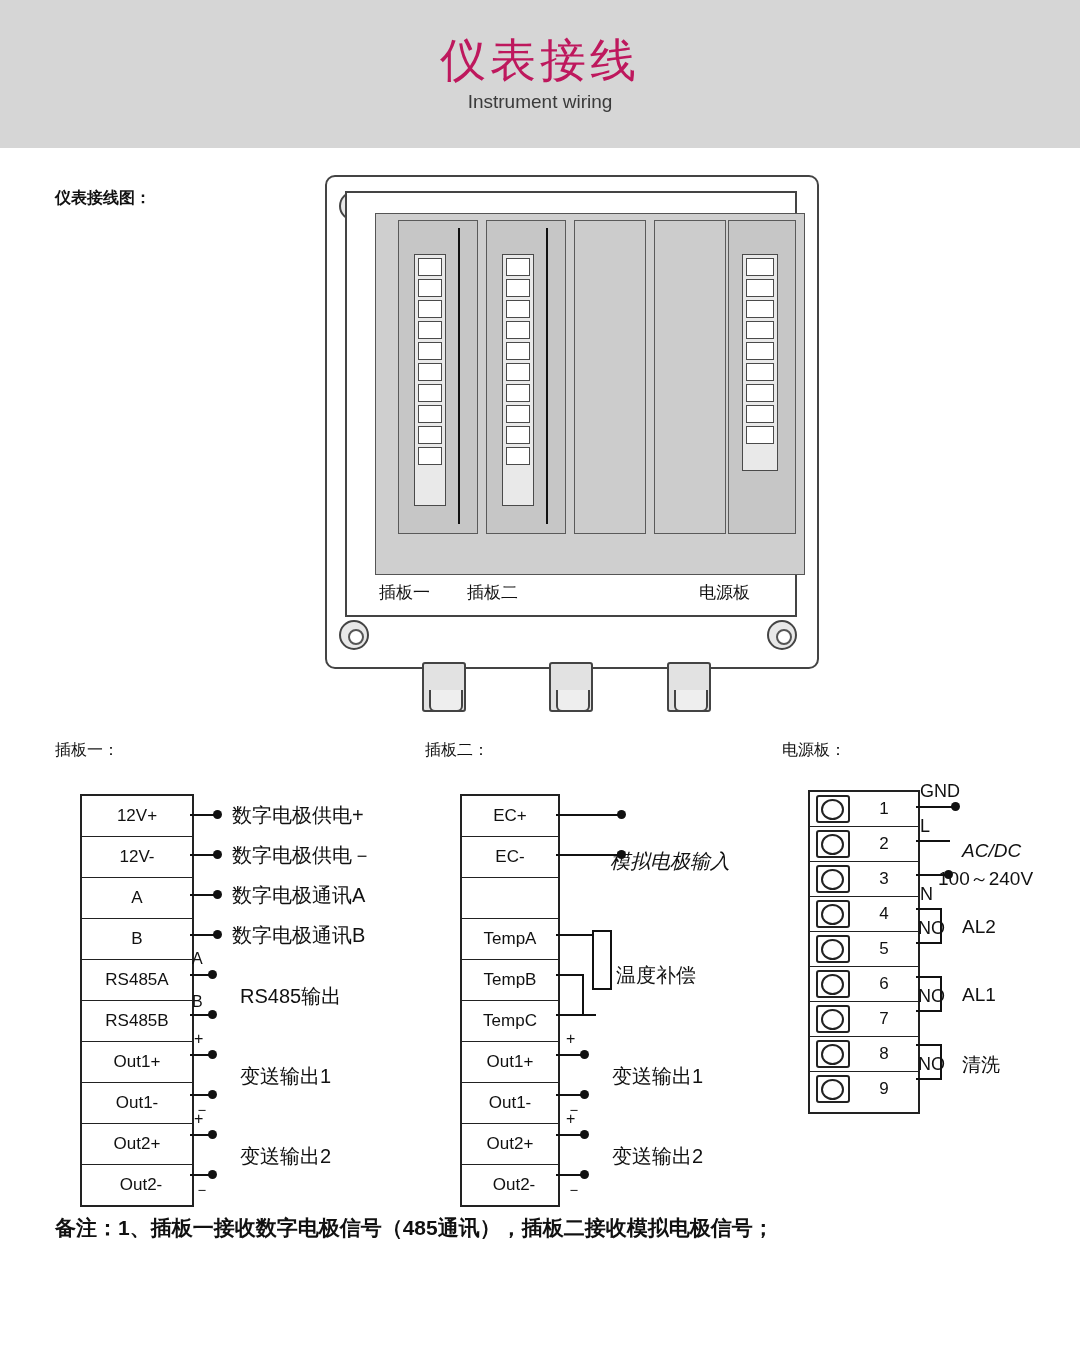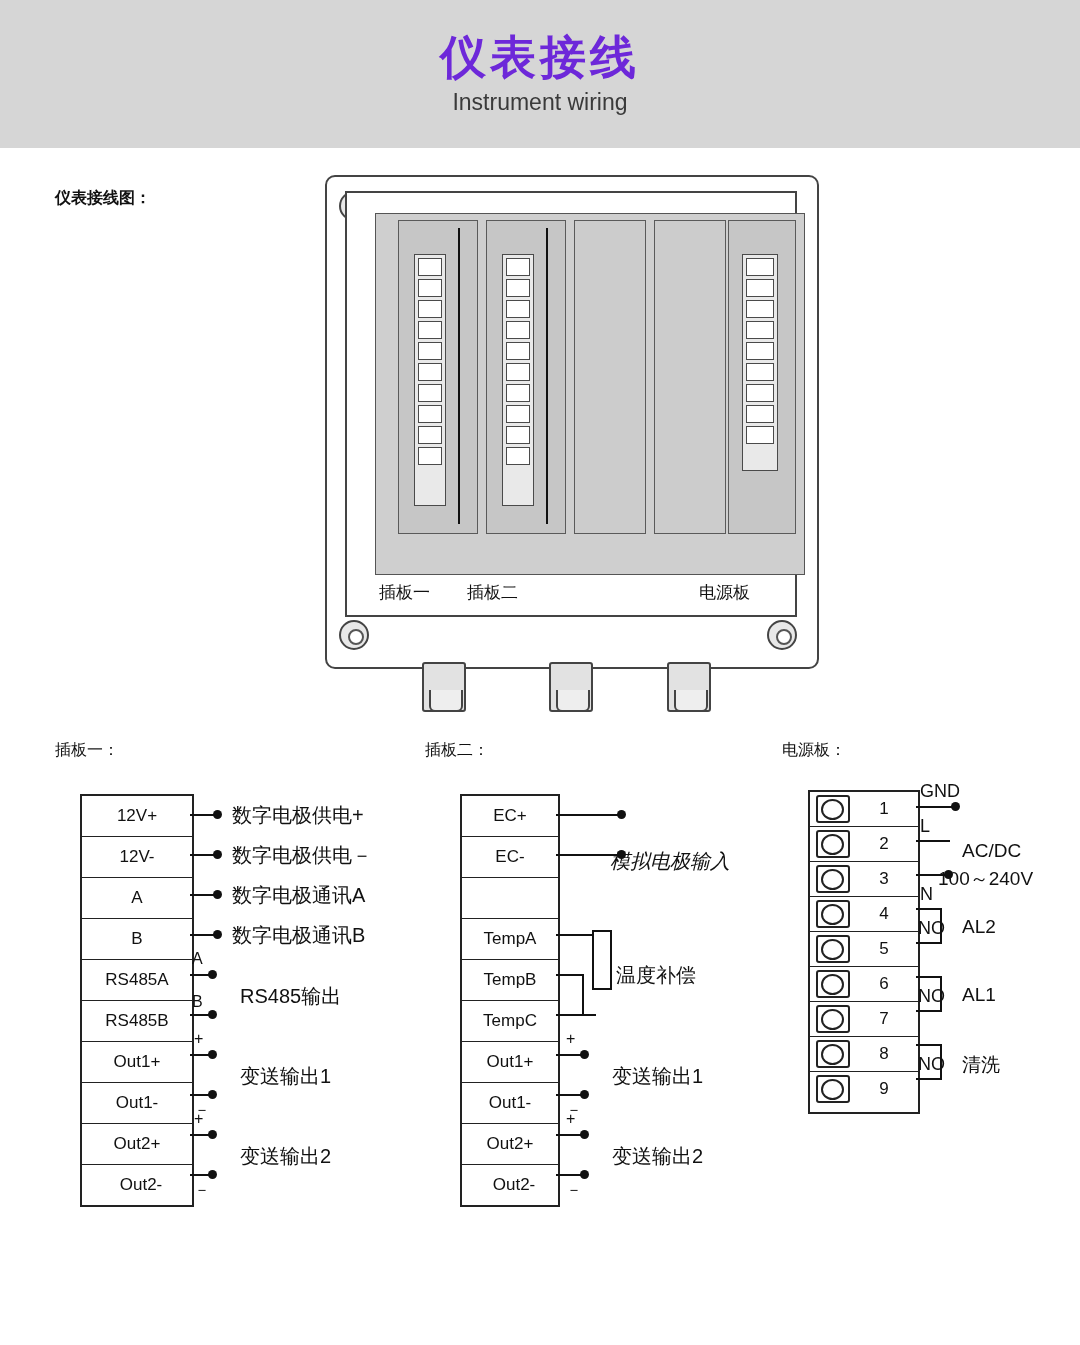--- a/index.html
+++ b/index.html
@@ -5,22 +5,22 @@
   html,body{margin:0;padding:0;}
   body{
     width:1080px;height:1345px;background:#ffffff;
     font-family:"Liberation Sans", sans-serif;
     color:#111;position:relative;overflow:hidden;
   }
   .header{
     width:1080px;height:148px;background:#d6d6d6;
     display:flex;flex-direction:column;align-items:center;justify-content:center;
   }
-  .header .cn{font-size:46px;font-weight:bold;letter-spacing:4px;color:#6d28d9;line-height:1.1;}
-  .header .en{font-size:23px;color:#3a3a3a;margin-top:6px;}
+  .header .cn{font-size:46px;font-weight:normal;letter-spacing:4px;color:#be185d;line-height:1.1;}
+  .header .en{font-size:19px;color:#3a3a3a;margin-top:6px;}
 
   .label-main{position:absolute;font-size:16px;font-weight:bold;color:#111;}
 
   
   .encl{
     position:absolute;left:325px;top:175px;width:490px;height:490px;
     border:2px solid #444;border-radius:10px;background:#fff;
   }
   .encl-inner{
     position:absolute;left:18px;top:14px;width:448px;height:422px;
@@ -307,21 +307,21 @@
 <div class="dot" style="left:951px;top:802px;"></div>
 <div class="ann sm" style="left:920px;top:781px;font-size:18px;">GND</div>
 
 <div class="ln" style="left:916px;top:840px;width:34px;"></div>
 <div class="ann sm" style="left:920px;top:816px;font-size:18px;">L</div>
 
 <div class="ln" style="left:916px;top:874px;width:34px;"></div>
 <div class="dot" style="left:944px;top:870px;"></div>
 <div class="ann sm" style="left:920px;top:884px;font-size:18px;">N</div>
 
-<div class="ann" style="left:962px;top:840px;font-size:19px;">AC/DC</div>
+<div class="ann" style="left:962px;top:840px;font-size:19px;font-style:italic;">AC/DC</div>
 <div class="ann" style="left:938px;top:866px;font-size:19px;">100～240V</div>
 
 <div class="ln" style="left:916px;top:908px;width:26px;"></div>
 <div class="ln" style="left:916px;top:942px;width:26px;"></div>
 <div class="lnv" style="left:940px;top:908px;height:34px;"></div>
 <div class="ann sm" style="left:918px;top:918px;font-size:18px;">NO</div>
 <div class="ann" style="left:962px;top:916px;font-size:19px;">AL2</div>
 
 <div class="ln" style="left:916px;top:976px;width:26px;"></div>
 <div class="ln" style="left:916px;top:1010px;width:26px;"></div>
@@ -329,13 +329,14 @@
 <div class="ann sm" style="left:918px;top:986px;font-size:18px;">NO</div>
 <div class="ann" style="left:962px;top:984px;font-size:19px;">AL1</div>
 
 <div class="ln" style="left:916px;top:1044px;width:26px;"></div>
 <div class="ln" style="left:916px;top:1078px;width:26px;"></div>
 <div class="lnv" style="left:940px;top:1044px;height:34px;"></div>
 <div class="ann sm" style="left:918px;top:1054px;font-size:18px;">NO</div>
 <div class="ann" style="left:962px;top:1052px;font-size:19px;">清洗</div>
 
 <div class="notes">
+  <div><span>备注：</span><span>1、插板一接收数字电极信号（485通讯），插板二接收模拟电极信号；</span></div>
 </div>
 
 </body></html>

